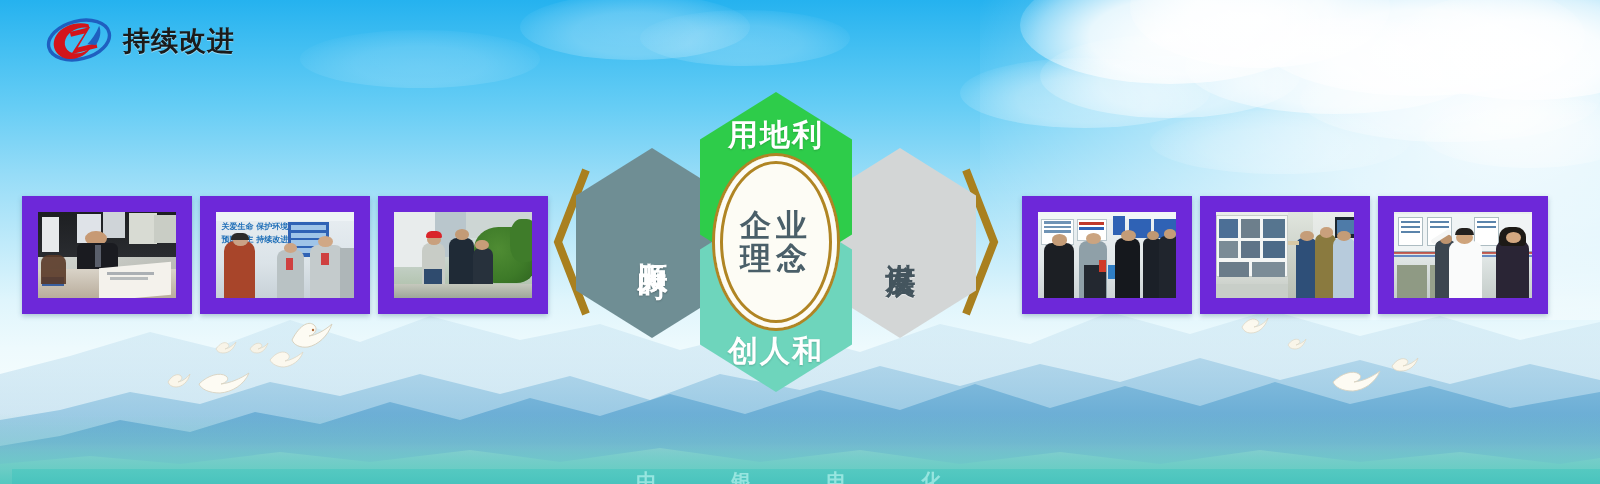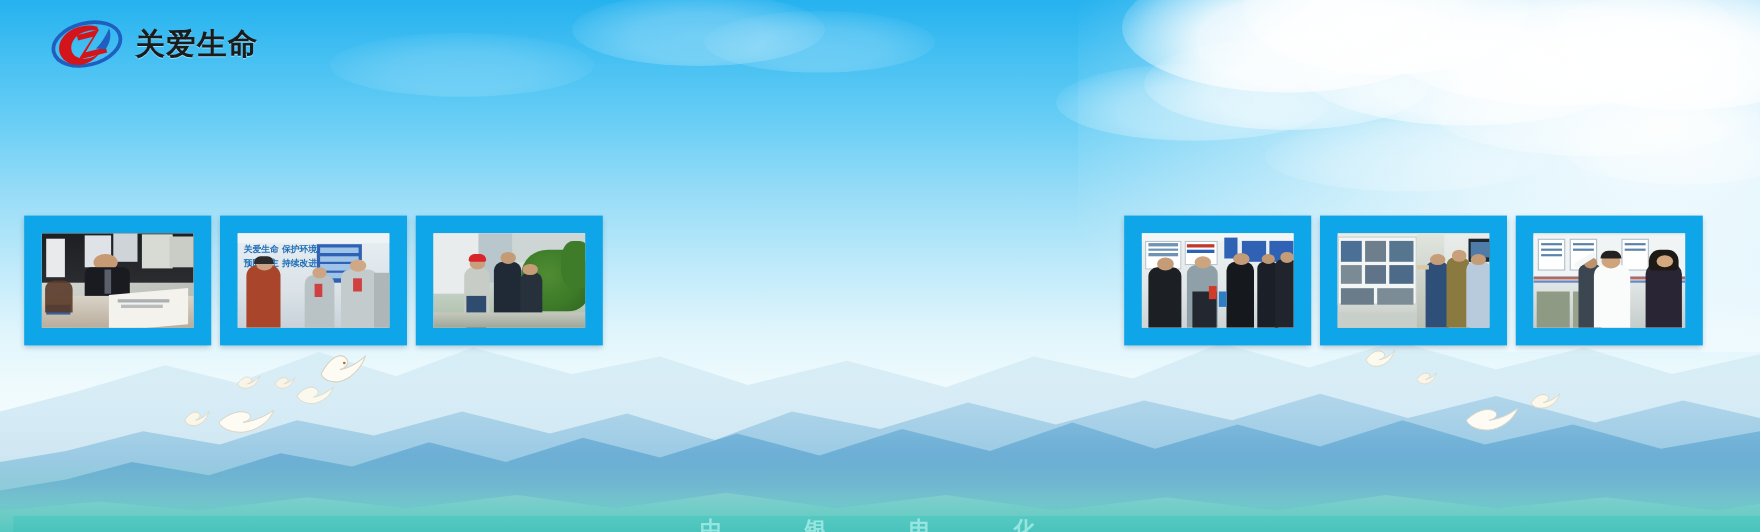--- a/index.html
+++ b/index.html
@@ -88,21 +88,21 @@
   .logo-mark{position:relative;width:66px;height:48px;}
   .logo-text{
     font-size:27px;font-weight:bold;color:#1b1b1b;
     letter-spacing:1px;line-height:1;
     text-shadow:0 1px 0 rgba(255,255,255,.45);
   }
 
   
   .photo{
     position:absolute;
-    background:#0ea5e9;
+    background:#6d28d9;
     padding:16px;
     box-sizing:border-box;
     box-shadow:0 2px 5px rgba(40,80,110,.30);
   }
   .photo .inner{
     width:100%;height:100%;
     position:relative;overflow:hidden;
     background:#cfd9de;
   }
   .ph-layer{position:absolute;}
@@ -276,21 +276,21 @@
   <div class="logo">
     <div class="logo-mark">
       <svg width="66" height="48" viewBox="0 0 66 48">
         <ellipse cx="33" cy="24" rx="31" ry="19" fill="none" stroke="#1f5fc0" stroke-width="3.4" transform="rotate(-14 33 24)"></ellipse>
         <path d="M46,11 C36,5 20,6 12,14 C3,23 7,36 19,40 C27,43 37,40 43,34
                  C36,38 26,38 21,33 C15,27 19,17 28,14 C34,12 41,12 46,15 Z" fill="#d3151b" transform="rotate(-14 33 24)"></path>
         <path d="M26,14 L47,14 L30,31 L49,31 L49,36 L22,36 L40,19 L26,19 Z" fill="#d3151b" transform="rotate(-14 33 24)"></path>
         <path d="M40,30 C45,27 51,22 56,15 C57,21 54,28 48,33 Z" fill="#1f5fc0" transform="rotate(-14 33 24)"></path>
       </svg>
     </div>
-    <div class="logo-text">关爱生命</div>
+    <div class="logo-text">持续改进</div>
   </div>
 
   <div>
 
     <div class="photo" style="left:22px;top:196px;width:170px;height:118px;">
       <div class="inner">
         <div class="ph-layer" style="inset:0;background:linear-gradient(155deg,#e4e6e0 0%,#cfd2cd 40%,#aeb0a8 100%);"></div>
         <div class="ph-layer" style="left:0;top:0;width:100%;height:52%;background:linear-gradient(180deg,#1d1f22 0%,#2a2c30 100%);"></div>
         <div class="ph-layer" style="left:28%;top:2%;width:18%;height:34%;background:#dfe3e8;"></div>
         <div class="ph-layer" style="left:47%;top:0%;width:16%;height:30%;background:#cfd4d8;"></div>
@@ -347,20 +347,55 @@
         <div class="ph-layer" style="left:22%;top:66%;width:13%;height:34%;background:#2f4b6e;"></div>
         <div class="ph-layer" style="left:40%;top:30%;width:18%;height:62%;background:#1f2a36;border-radius:8px 8px 0 0;"></div>
         <div class="ph-layer" style="left:44%;top:20%;width:10%;height:12%;border-radius:50%;background:#c39b76;"></div>
         <div class="ph-layer" style="left:57%;top:42%;width:15%;height:54%;background:#27313c;border-radius:7px 7px 0 0;"></div>
         <div class="ph-layer" style="left:59%;top:32%;width:10%;height:12%;border-radius:50%;background:#c79d78;"></div>
         <div class="ph-layer" style="left:0;top:84%;width:100%;height:16%;background:linear-gradient(180deg,#c5c8bd,#9ea79a);"></div>
       </div>
     </div>
   </div>
 
+  <div class="diagram">
+
+    <div class="chev" style="left:0px;top:74px;">
+      <svg width="38" height="152" viewBox="0 0 38 152">
+        <path d="M34,4 L6,76 L34,148" fill="none" stroke="#a9801f" stroke-width="8" stroke-linejoin="miter"></path>
+      </svg>
+    </div>
+
+    <div class="chev" style="left:410px;top:74px;">
+      <svg width="38" height="152" viewBox="0 0 38 152">
+        <path d="M4,4 L32,76 L4,148" fill="none" stroke="#a9801f" stroke-width="8" stroke-linejoin="miter"></path>
+      </svg>
+    </div>
+
+    <div class="hex" style="left:24px;top:56px;width:152px;height:190px;background:#6f8e94;">
+      <span class="hexlabel vert">顺天时</span>
+    </div>
+
+    <div class="hex" style="left:272px;top:56px;width:152px;height:190px;background:#d3d6d6;">
+      <span class="hexlabel vert dark">谋发展</span>
+    </div>
+
+    <div class="hex" style="left:148px;top:0px;width:152px;height:190px;background:#2ecc4a;">
+      <span class="hexlabel" style="position:relative;top:-52px;">用地利</span>
+    </div>
+
+    <div class="hex" style="left:148px;top:110px;width:152px;height:190px;background:#6ed5bc;">
+      <span class="hexlabel" style="position:relative;top:54px;">创人和</span>
+    </div>
+
+    <div class="corecircle" style="left:163px;top:64px;width:122px;height:172px;border-radius:50%;">
+      <span class="coretext">企业</span>
+      <span class="coretext">理念</span>
+    </div>
+  </div>
 
   <div>
 
     <div class="photo" style="left:1022px;top:196px;width:170px;height:118px;">
       <div class="inner">
         <div class="ph-layer" style="inset:0;background:linear-gradient(180deg,#eef2f4 0%,#e2e8ea 55%,#cdd4d6 100%);"></div>
         <div class="ph-layer" style="left:0;top:0;width:100%;height:8%;background:#f2f6f7;"></div>
         <div class="ph-layer" style="left:2%;top:8%;width:24%;height:30%;background:#ffffff;border:1px solid #b9c6cc;box-sizing:border-box;"></div>
         <div class="ph-layer" style="left:4%;top:11%;width:20%;height:3%;background:#6f93b5;"></div>
         <div class="ph-layer" style="left:4%;top:16%;width:20%;height:3%;background:#6f93b5;"></div>

